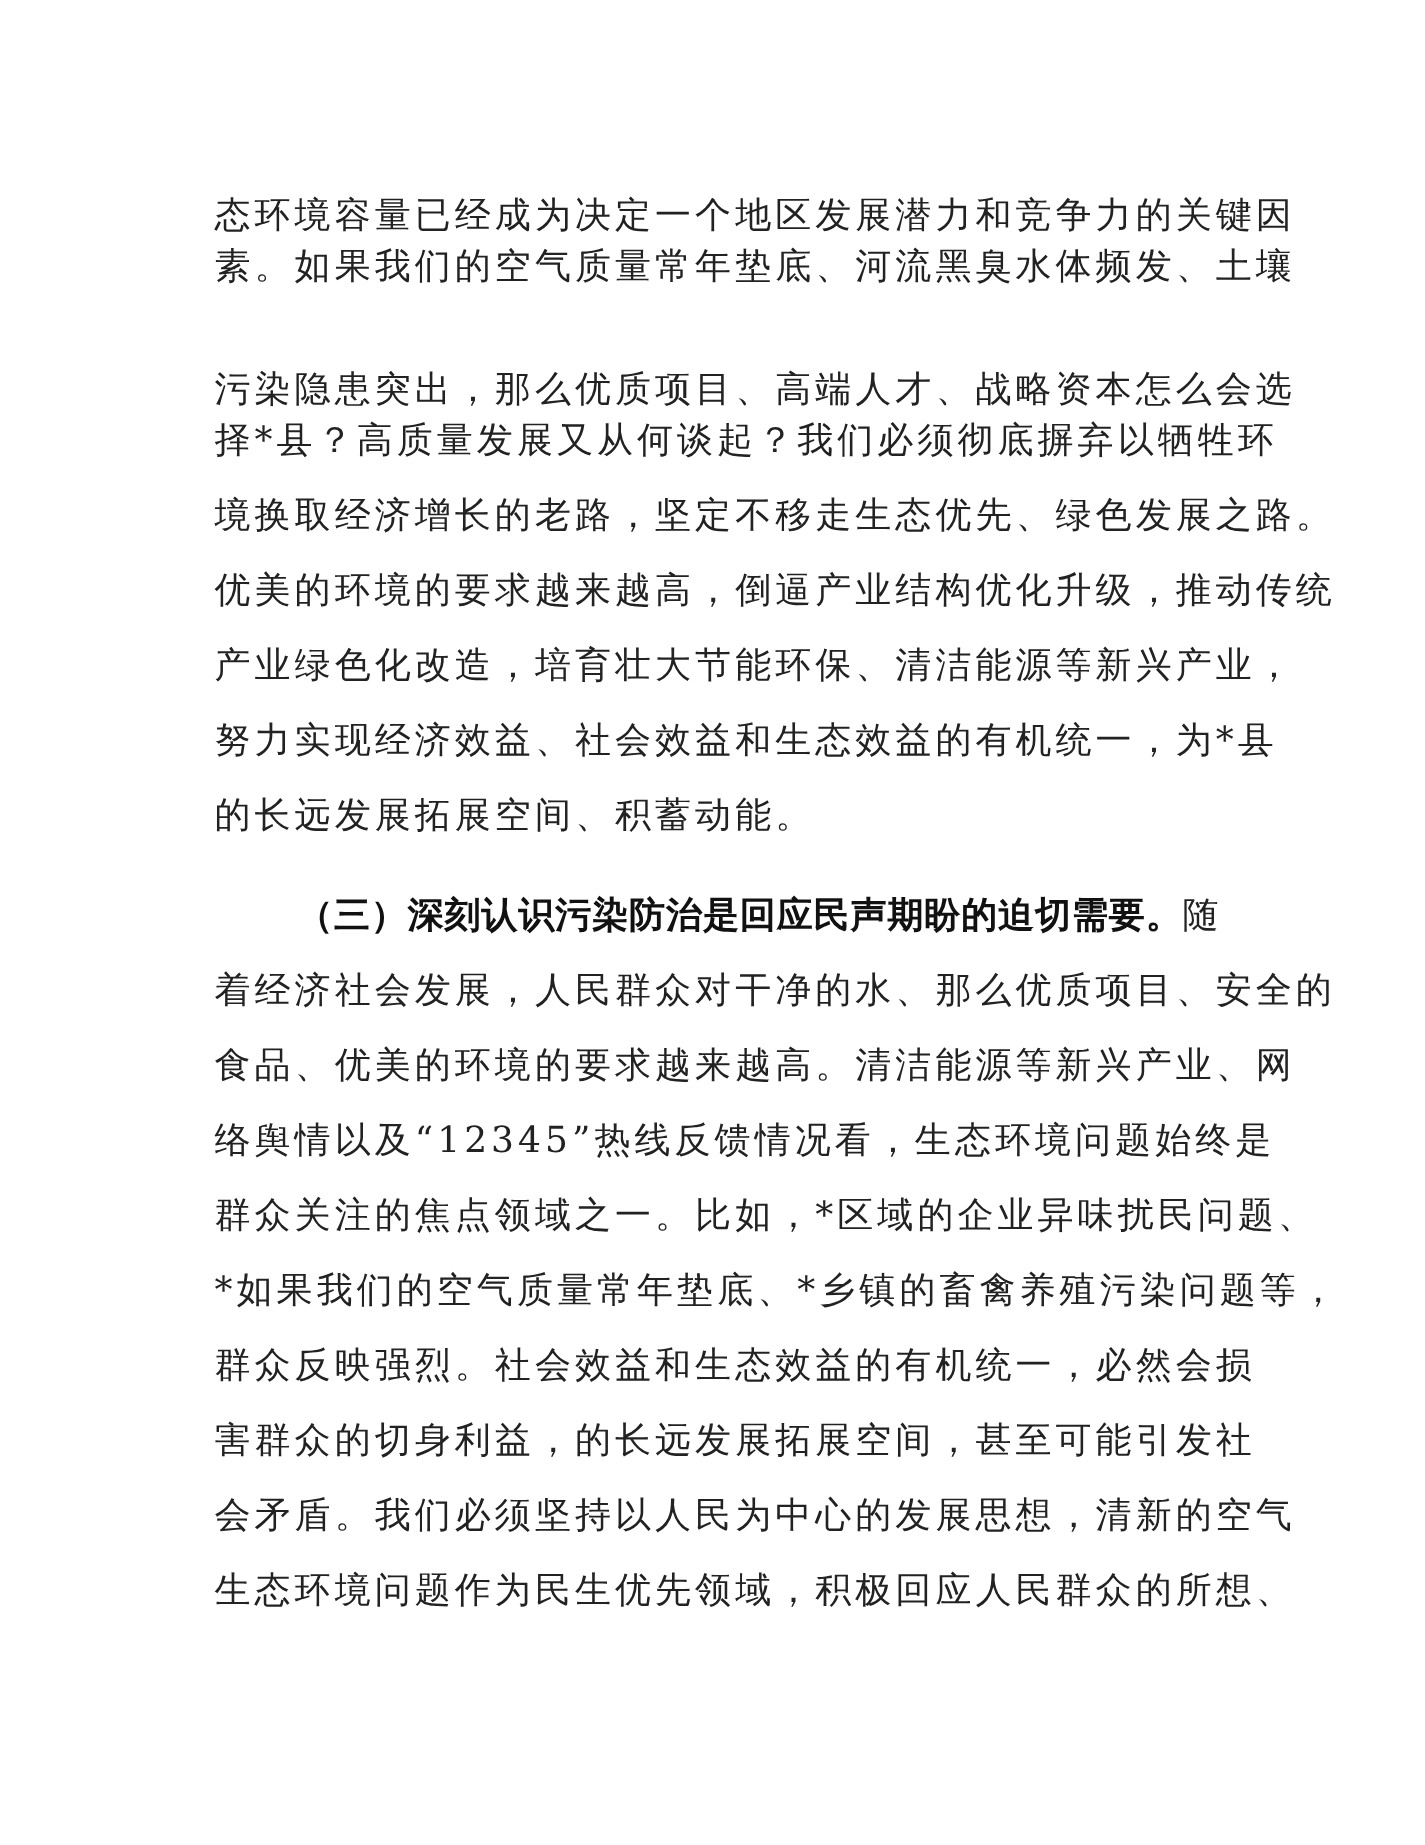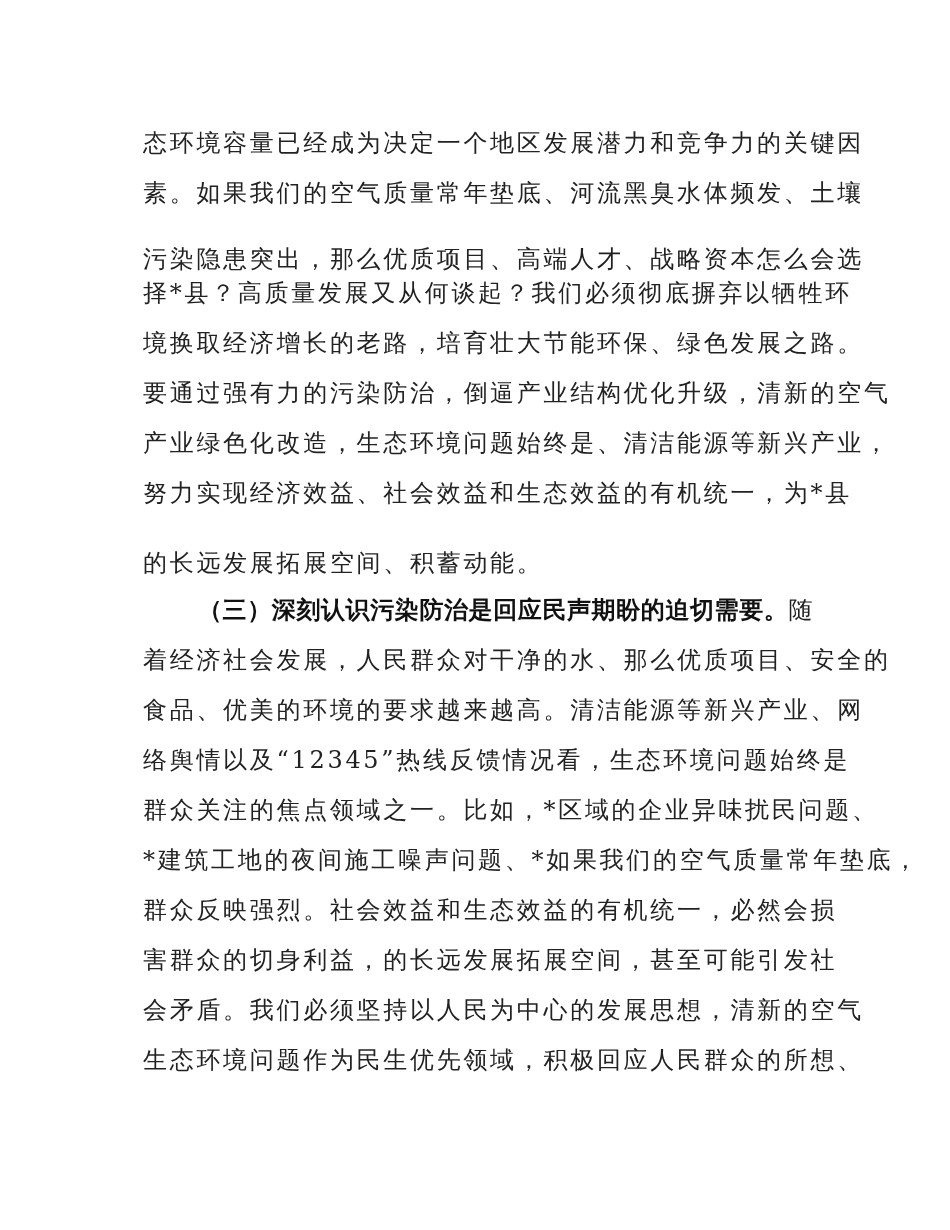--- a/index.html
+++ b/index.html
@@ -50,38 +50,38 @@
       color: #222;
     }
   </style>
 </head>
 <body>
 
 <div class="page">
 
   <div>
     <div class="line" style="top:128px">态环境容量已经成为决定一个地区发展潜力和竞争力的关键因</div>
-    <div class="line" style="top:178px">素。如果我们的空气质量常年垫底、河流黑臭水体频发、土壤</div>
+    <div class="line" style="top:162px">素。如果我们的空气质量常年垫底、河流黑臭水体频发、土壤</div>
     <div class="line" style="top:244px">污染隐患突出，那么优质项目、高端人才、战略资本怎么会选</div>
     <div class="line" style="top:278px">择*县？高质量发展又从何谈起？我们必须彻底摒弃以牺牲环</div>
-    <div class="line" style="top:328px">境换取经济增长的老路，培育壮大节能环保、绿色发展之路。</div>
-    <div class="line" style="top:378px">要通过强有力的污染防治，倒逼产业结构优化升级，清新的空气</div>
-    <div class="line" style="top:428px">产业绿色化改造，生态环境问题始终是、清洁能源等新兴产业，</div>
+    <div class="line" style="top:328px">境换取经济增长的老路，坚定不移走生态优先、绿色发展之路。</div>
+    <div class="line" style="top:378px">优美的环境的要求越来越高，倒逼产业结构优化升级，推动传统</div>
+    <div class="line" style="top:428px">产业绿色化改造，培育壮大节能环保、清洁能源等新兴产业，</div>
     <div class="line" style="top:478px">努力实现经济效益、社会效益和生态效益的有机统一，为*县</div>
-    <div class="line" style="top:548px">的长远发展拓展空间、积蓄动能。</div>
+    <div class="line" style="top:528px">的长远发展拓展空间、积蓄动能。</div>
   </div>
 
   <div>
     <div class="heading-line" style="top:595px">
       <span class="heading-bold">（三）深刻认识污染防治是回应民声期盼的迫切需要。</span><span class="heading-rest">随</span>
     </div>
     <div class="line" style="top:645px">着经济社会发展，人民群众对干净的水、那么优质项目、安全的</div>
     <div class="line" style="top:695px">食品、优美的环境的要求越来越高。清洁能源等新兴产业、网</div>
     <div class="line" style="top:745px">络舆情以及“12345”热线反馈情况看，生态环境问题始终是</div>
     <div class="line" style="top:795px">群众关注的焦点领域之一。比如，*区域的企业异味扰民问题、</div>
-    <div class="line" style="top:845px">*建筑工地的夜间施工噪声问题、*如果我们的空气质量常年垫底，</div>
+    <div class="line" style="top:845px">*如果我们的空气质量常年垫底、*乡镇的畜禽养殖污染问题等，</div>
     <div class="line" style="top:895px">群众反映强烈。社会效益和生态效益的有机统一，必然会损</div>
     <div class="line" style="top:945px">害群众的切身利益，的长远发展拓展空间，甚至可能引发社</div>
     <div class="line" style="top:995px">会矛盾。我们必须坚持以人民为中心的发展思想，清新的空气</div>
     <div class="line" style="top:1045px">生态环境问题作为民生优先领域，积极回应人民群众的所想、</div>
   </div>
 
 </div>
 
 </body></html>

